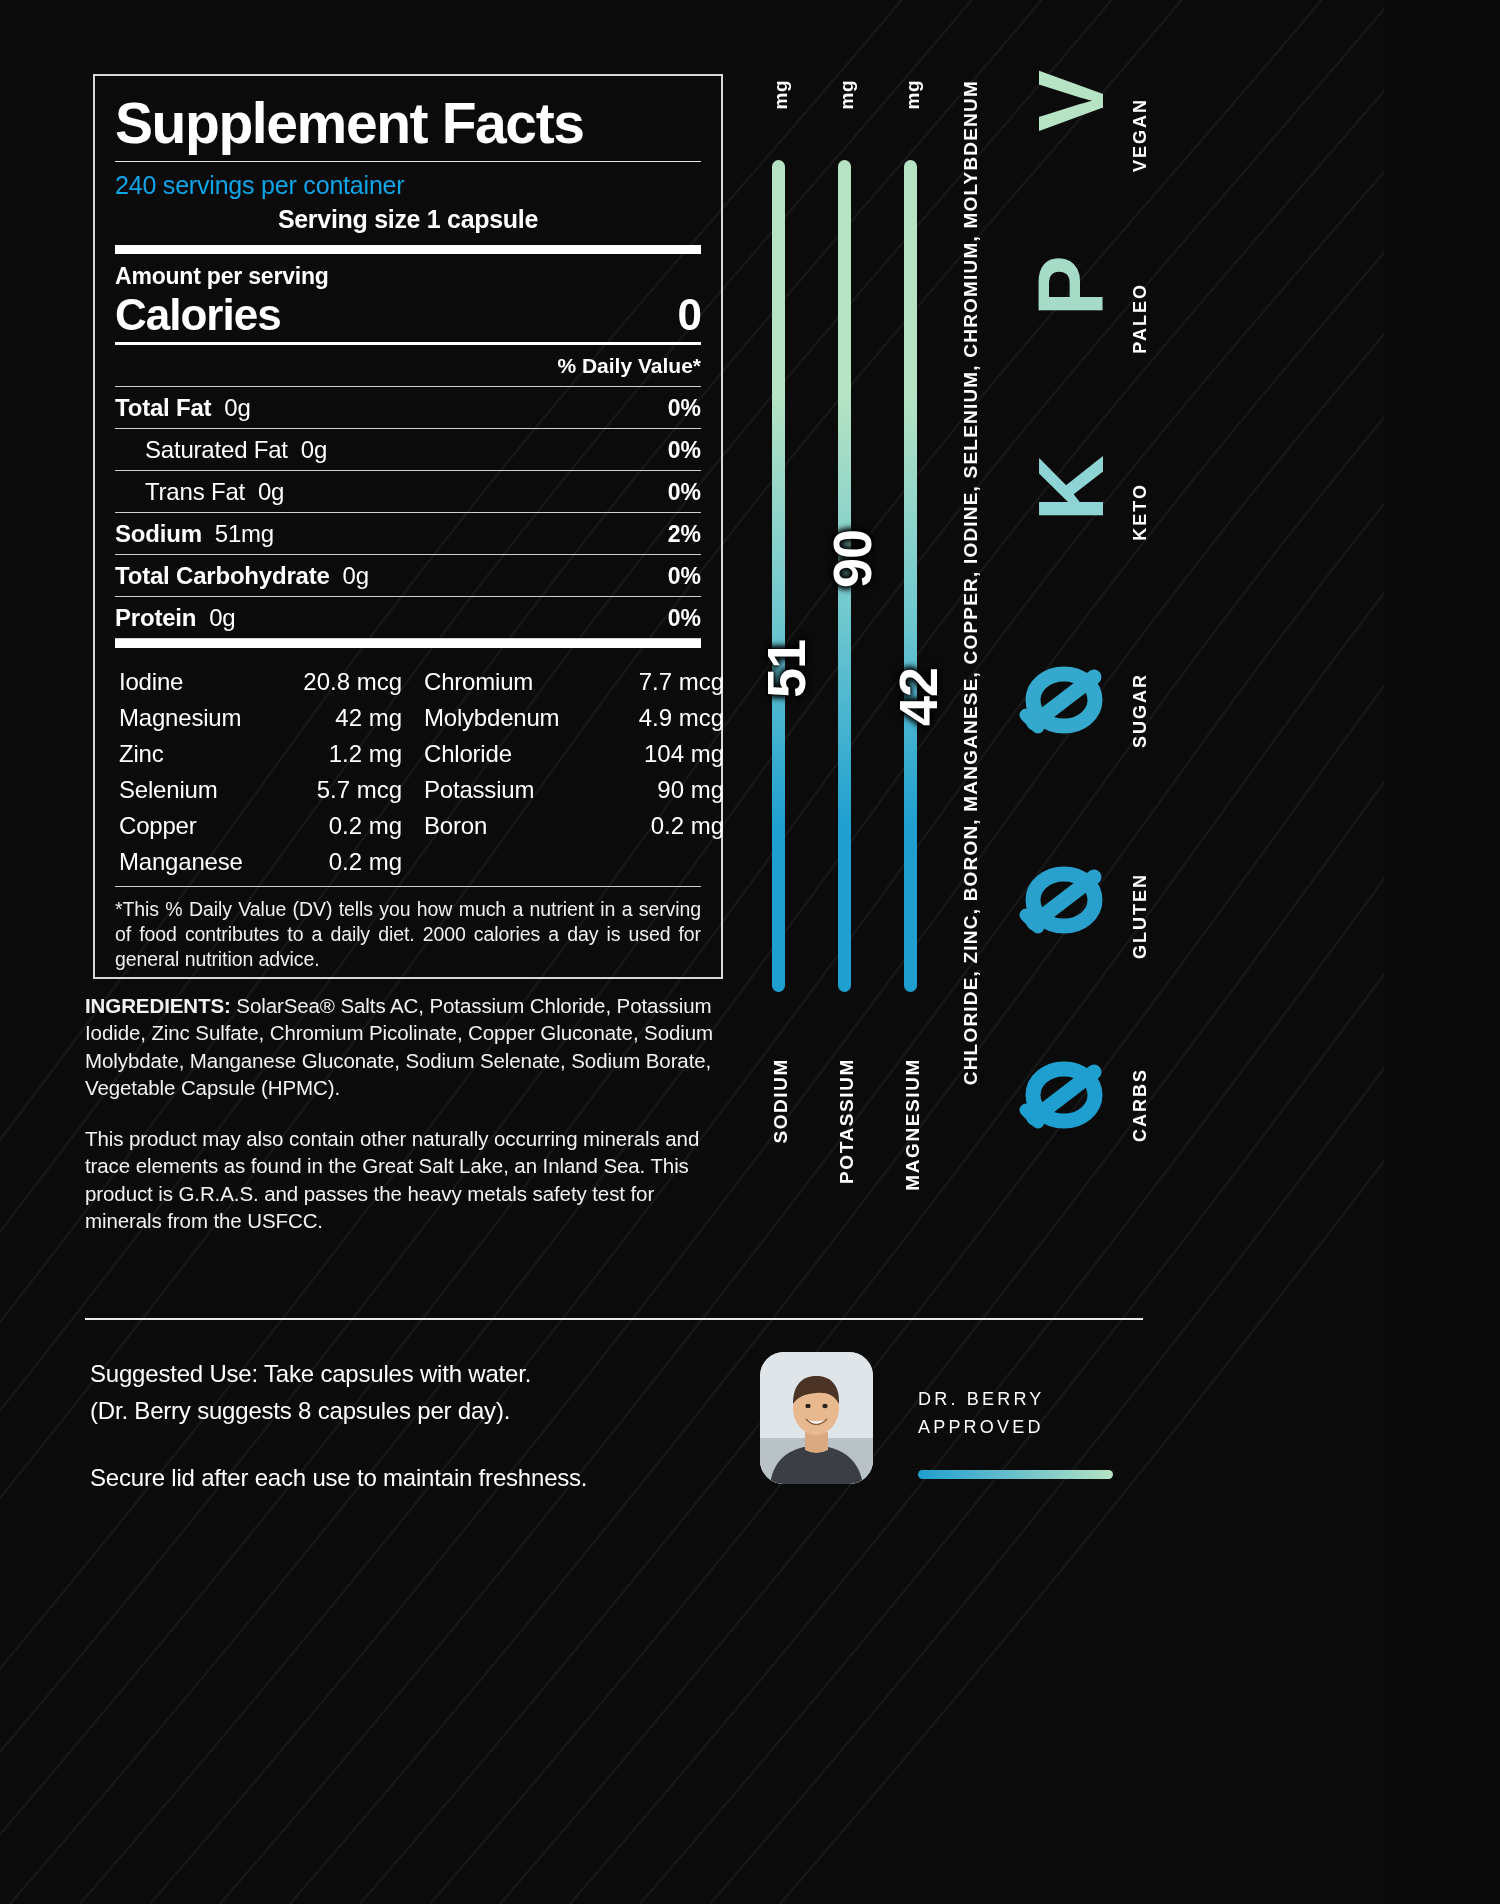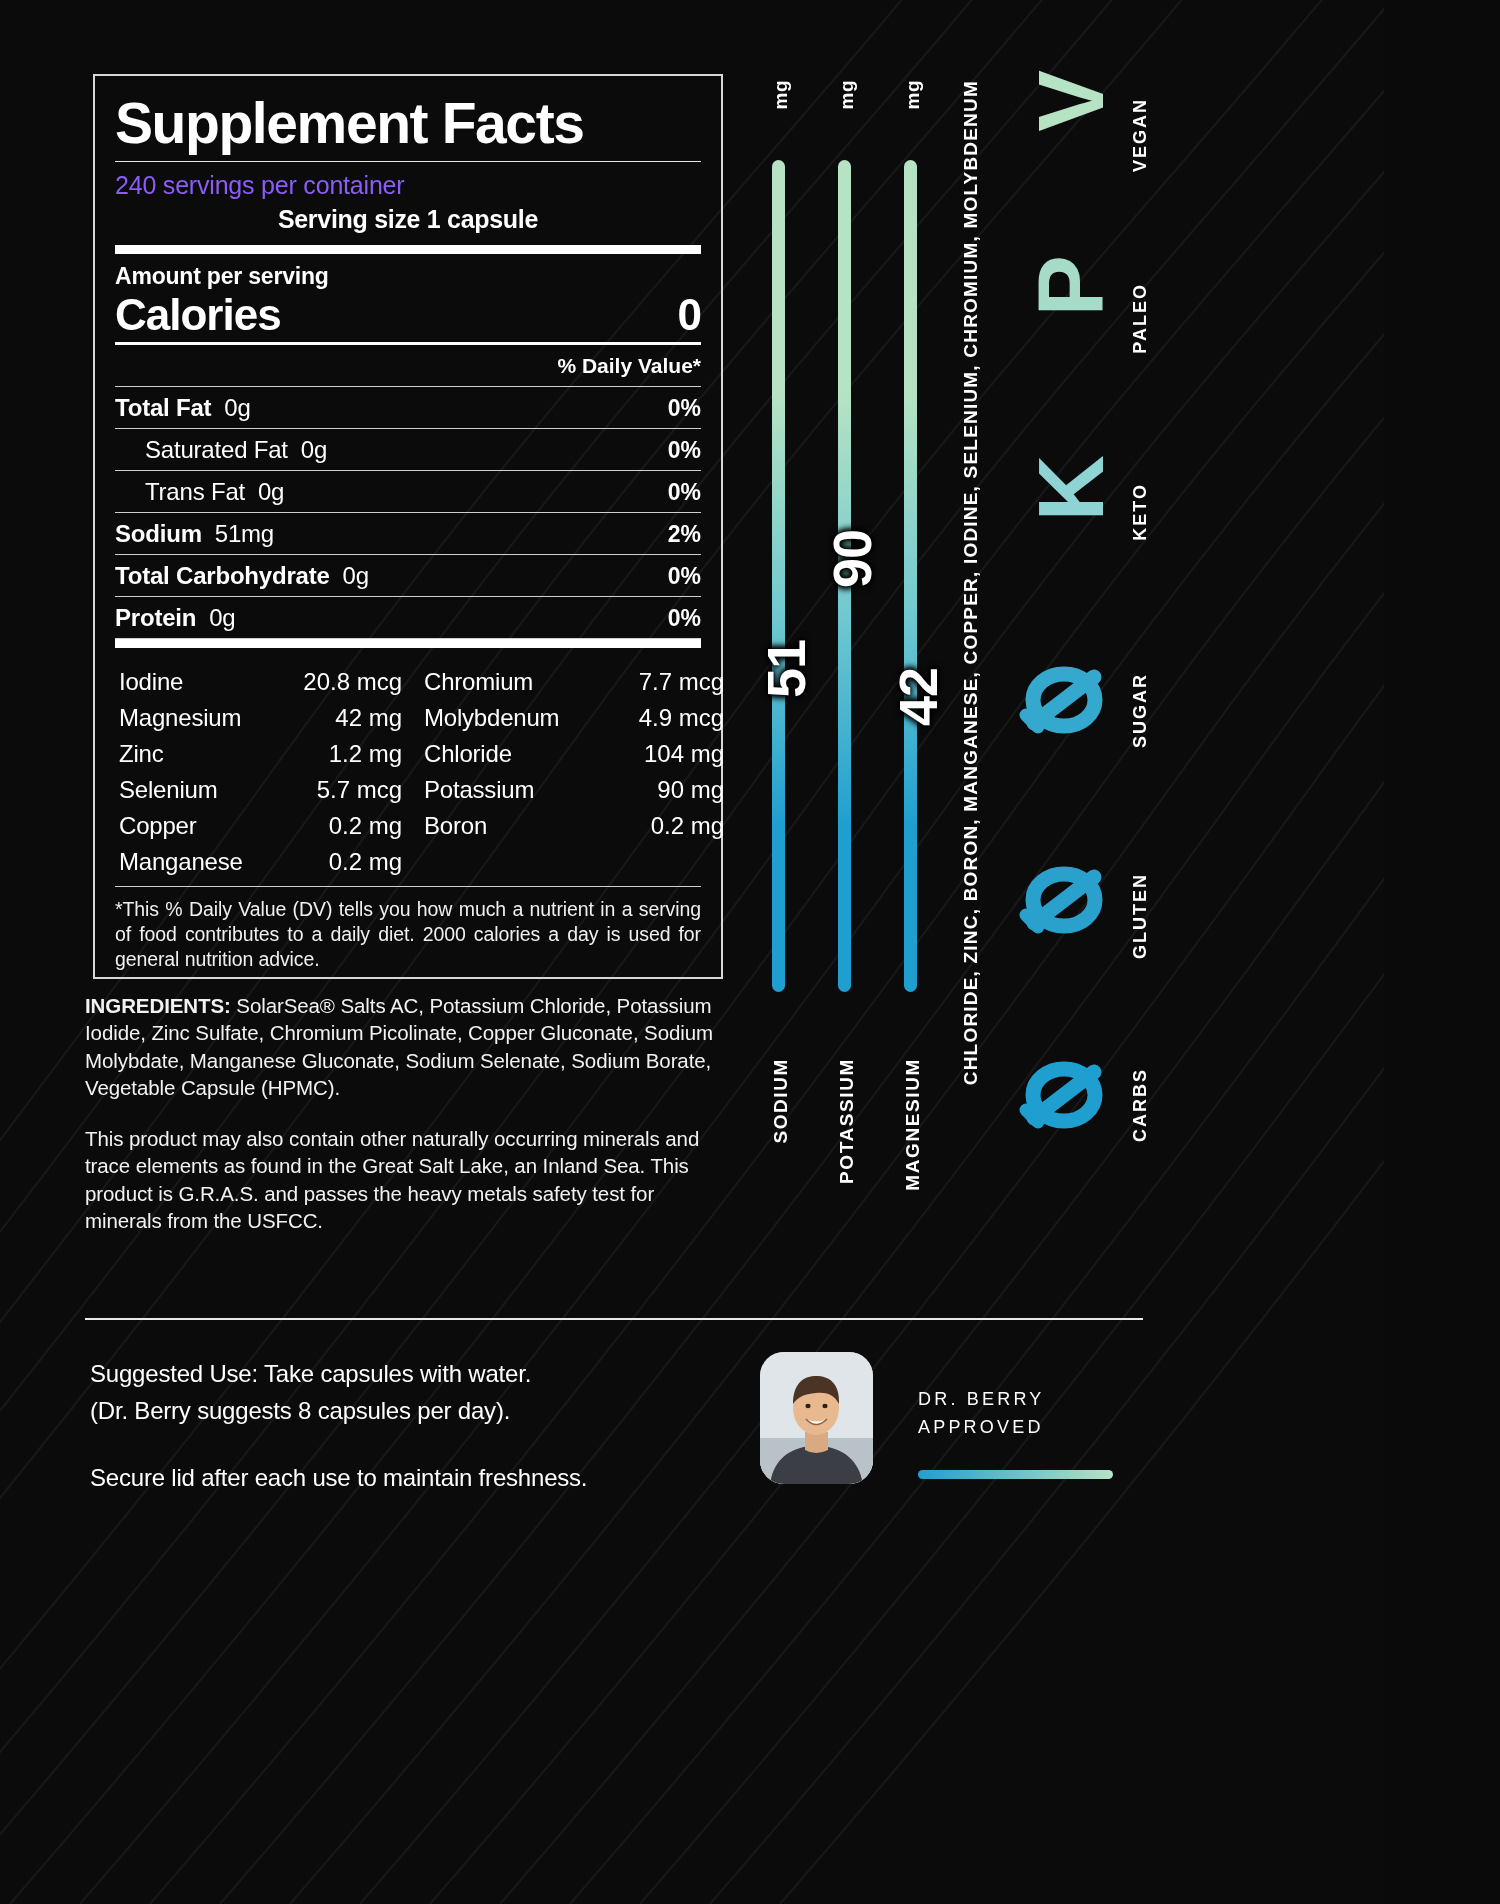--- a/index.html
+++ b/index.html
@@ -49,21 +49,21 @@
     font-stretch: condensed;
   }
 
   .rule-thin   { height: 1px;  background: #e6e6e6; margin: 8px 0 0 0; }
   .rule-med    { height: 3px;  background: #ffffff; margin: 0; }
   .rule-thick  { height: 9px;  background: #ffffff; margin: 0; }
   .rule-hair   { height: 1px;  background: #cfcfcf; }
 
   .sf-servings {
     font-size: 25px;
-    color: #8b5cf6;
+    color: #0ea5e9;
     padding-top: 9px;
     letter-spacing: -0.2px;
   }
   .sf-servingsize {
     font-size: 25px;
     font-weight: 800;
     color: #ffffff;
     padding: 5px 0 11px 0;
     letter-spacing: -0.3px;
     text-align: center;

